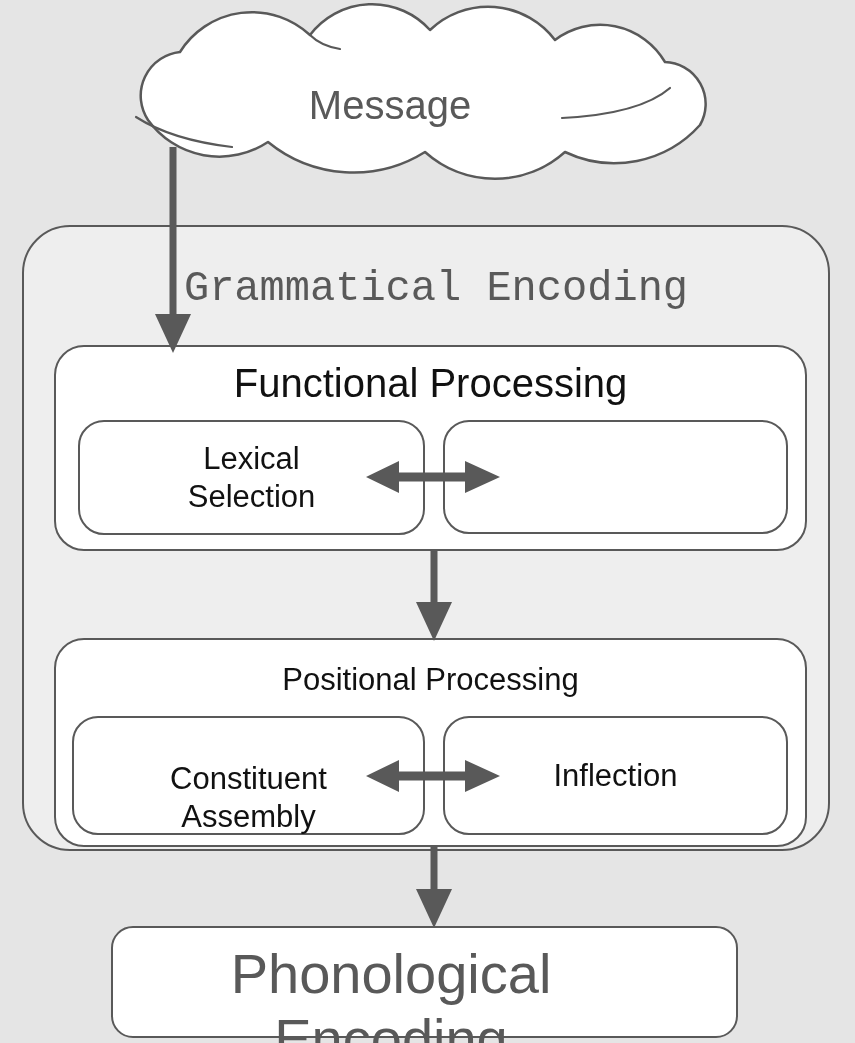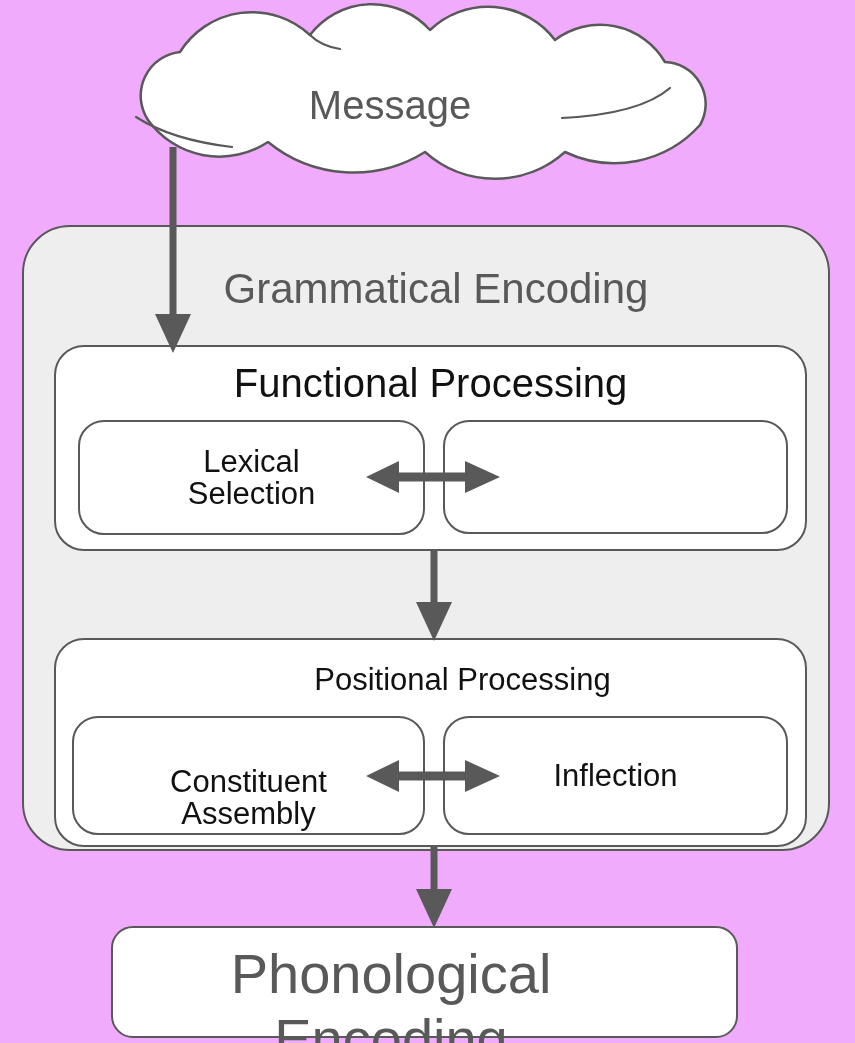--- a/index.html
+++ b/index.html
@@ -1,41 +1,41 @@
 <!DOCTYPE html>
 <html><head>
 <meta charset="utf-8">
 <style>
   html,body{margin:0;padding:0;background:#fff;}
   .canvas{
-    position:relative;width:855px;height:1043px;background:#f0abfc;
+    position:relative;width:855px;height:1043px;background:#e5e5e5;
     font-family:"Liberation Sans", sans-serif;overflow:hidden;
   }
   .shape{position:absolute;box-sizing:border-box;border:2px solid #595959;background:#fff;}
   #gray-container{left:22px;top:225px;width:808px;height:626px;border-radius:48px;background:#eeeeee;}
   #functional-box{left:54px;top:345px;width:753px;height:206px;border-radius:30px;}
   #lexical-box{left:78px;top:420px;width:347px;height:115px;border-radius:26px;}
   #funcassign-box{left:443px;top:420px;width:345px;height:114px;border-radius:26px;}
   #positional-box{left:54px;top:638px;width:753px;height:209px;border-radius:30px;}
   #constituent-box{left:72px;top:716px;width:353px;height:119px;border-radius:26px;}
   #inflection-box{left:443px;top:716px;width:345px;height:119px;border-radius:26px;}
   #phonological-box{left:111px;top:926px;width:627px;height:112px;border-radius:22px;}
 
   svg.overlay{position:absolute;left:0;top:0;width:855px;height:1043px;pointer-events:none;}
 
   .label{
     position:absolute;display:flex;align-items:center;justify-content:center;
     text-align:center;color:#111111;
   }
   .label.gray{color:#595959;}
   #lbl-message{left:95px;top:20px;width:590px;height:170px;font-size:40px;}
-  #lbl-grammatical{left:22px;top:256px;width:828px;height:66px;font-size:42px;}
+  #lbl-grammatical{left:22px;top:256px;width:828px;height:66px;font-size:42px;font-family:Liberation Mono, monospace;}
   #lbl-functional{left:54px;top:357px;width:753px;height:52px;font-size:40px;}
-  #lbl-positional{left:54px;top:654px;width:753px;height:52px;font-size:31px;margin-left:32px;}
-  .inner-label{font-size:31px;line-height:32px;}
+  #lbl-positional{left:54px;top:654px;width:753px;height:52px;font-size:31px;}
+  .inner-label{font-size:31px;line-height:38px;}
   #lbl-lexical{left:78px;top:420px;width:347px;height:115px;}
   #lbl-lexical span{max-width:200px;}
   #lbl-funcassign{left:443px;top:420px;width:345px;height:114px;}
   #lbl-funcassign span{max-width:210px;}
   #lbl-constituent{left:72px;top:716px;width:353px;height:119px;}
   #lbl-constituent span{max-width:215px;margin-top:44px;}
   #lbl-inflection{left:443px;top:716px;width:345px;height:119px;align-items:center;}
   #lbl-phonological{left:111px;top:950px;width:560px;height:112px;font-size:56px;}
 </style>
 </head>

